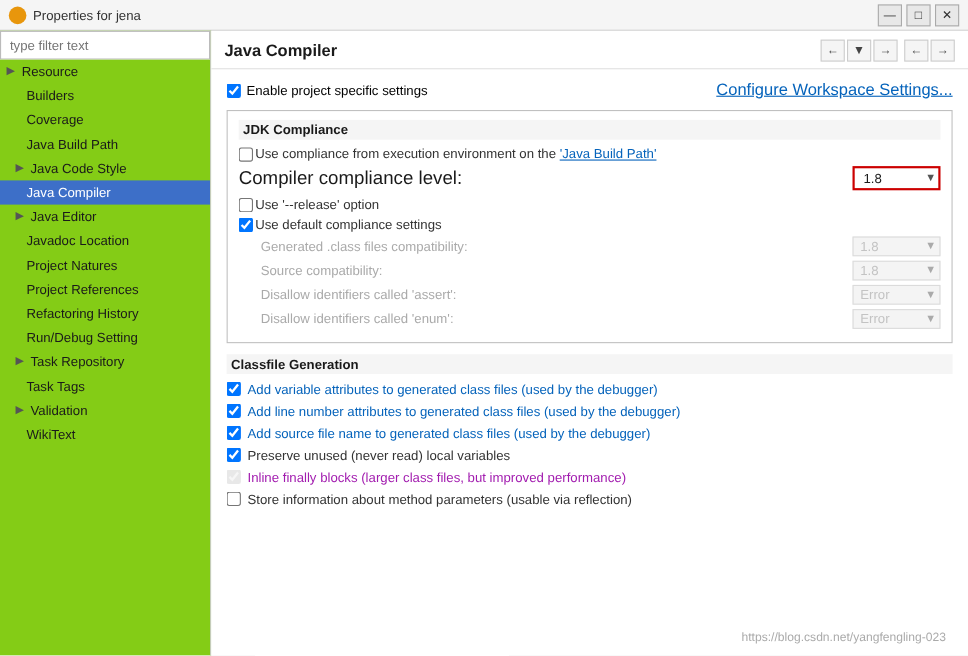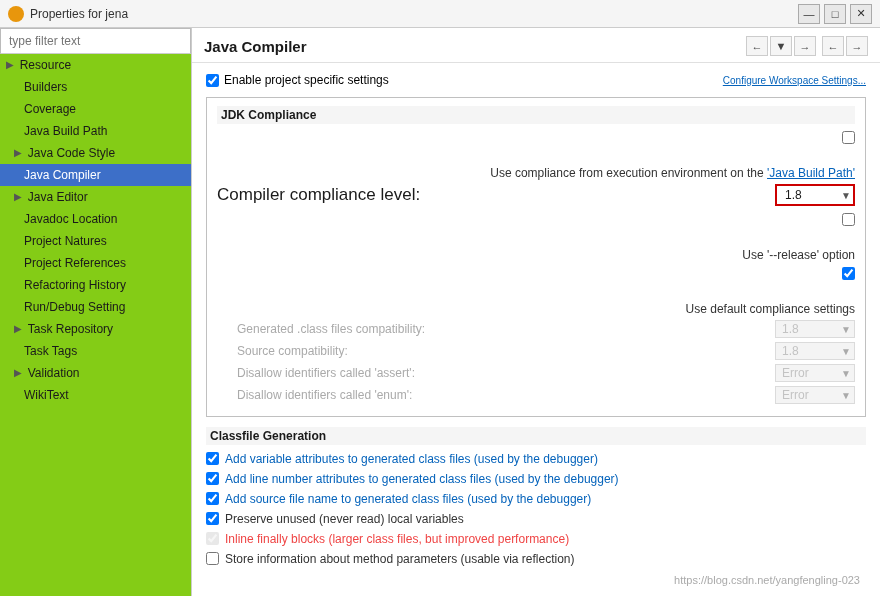--- a/index.html
+++ b/index.html
@@ -61,62 +61,62 @@
       cursor: pointer; display: flex; align-items: center; justify-content: center;
       font-size: 11px; color: #444;
     }
 
     
     .content-body { padding: 10px 14px; flex: 1; }
 
     
     .enable-row { display: flex; align-items: center; justify-content: space-between; margin-bottom: 10px; gap: 32px; }
     .enable-left { display: flex; align-items: center; gap: 5px; }
-    .configure-link { color: #0563bb; text-decoration: underline; cursor: pointer; font-size: 10px; }
+    .configure-link { color: #0563bb; text-decoration: underline; cursor: pointer; font-size: 15px; }
 
     
     .section-title { font-size: 12px; font-weight: bold; color: #1a1a1a; margin-bottom: 6px; background: #f5f5f5; padding: 2px 4px; }
 
     
     .compliance-section { border: 1px solid #c0c0c0; padding: 8px 10px; margin-bottom: 10px; }
     .compliance-level-row { display: flex; align-items: center; justify-content: space-between; margin-bottom: 6px; }
     .compliance-level-label { font-size: 17px; color: #1a1a1a; font-weight: 500; }
     .compliance-select-wrap { position: relative; }
     .compliance-select {
       appearance: none; -webkit-appearance: none;
       border: 2px solid #cc0000; background: #fff; font-size: 12px;
       padding: 2px 24px 2px 8px; cursor: pointer; min-width: 80px;
       color: #1a1a1a;
     }
     .select-arrow {
       position: absolute; right: 4px; top: 50%; transform: translateY(-50%);
       pointer-events: none; font-size: 10px; color: #555;
     }
 
-    .option-row { display: flex; align-items: flex-end; gap: 22px; margin-bottom: 4px; flex-direction: column; }
+    .option-row { display: flex; align-items: center; gap: 2px; margin-bottom: 4px; }
     .option-row label { font-size: 12px; color: #333; }
 
     
     .disabled-row { display: flex; align-items: center; justify-content: space-between; margin-bottom: 4px; padding-left: 20px; }
     .disabled-row label { font-size: 12px; color: #aaa; flex: 1; }
     .disabled-select {
       appearance: none; -webkit-appearance: none;
       border: 1px solid #ccc; background: #f0f0f0; font-size: 12px;
       padding: 1px 20px 1px 6px; color: #aaa; min-width: 80px;
       cursor: default;
     }
     .disabled-select-wrap { position: relative; }
     .disabled-arrow { position: absolute; right: 4px; top: 50%; transform: translateY(-50%); pointer-events: none; font-size: 10px; color: #aaa; }
 
     
     .classfile-section { margin-top: 8px; }
     .checkbox-row { display: flex; align-items: flex-start; gap: 6px; margin-bottom: 4px; }
     .checkbox-row label { font-size: 12px; color: #333; line-height: 16px; }
     .checkbox-row label.blue-text { color: #0563bb; }
-    .checkbox-row label.disabled-text { color: #ef4444; }
+    .checkbox-row label.disabled-text { color: #a21caf; }
     .checkbox-row input[type="checkbox"]:disabled { opacity: 0.5; }
 
     input[type="checkbox"] { width: 13px; height: 13px; cursor: pointer; margin-top: 1px; flex-shrink: 0; }
 
     
     .watermark {
       position: absolute; bottom: 10px; right: 20px;
       font-size: 11px; color: #aaa; pointer-events: none; z-index: 10;
     }
 

